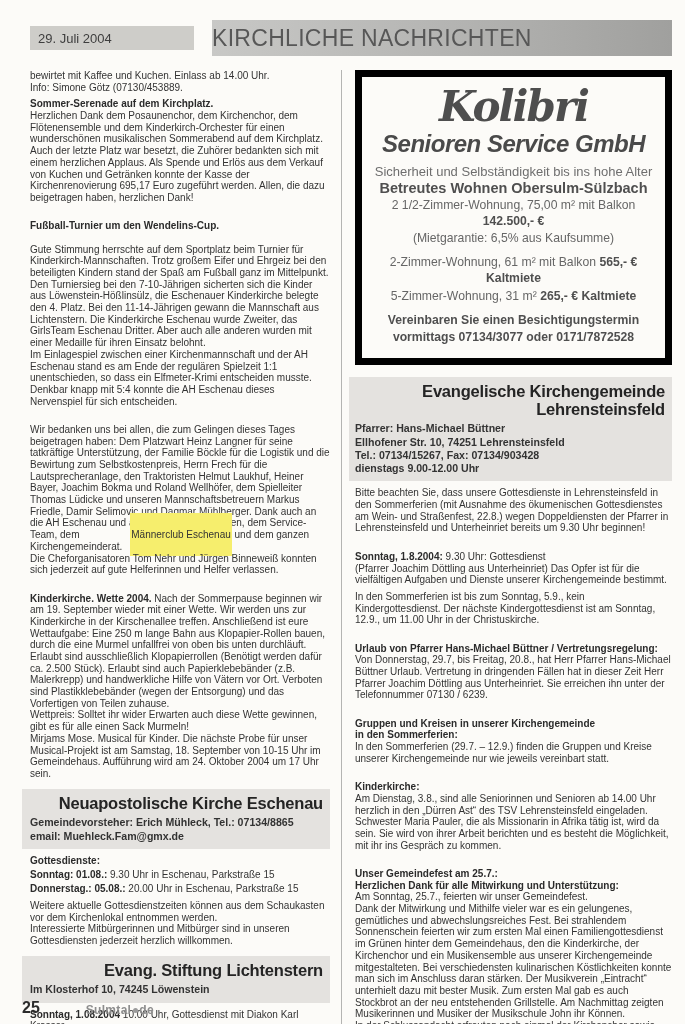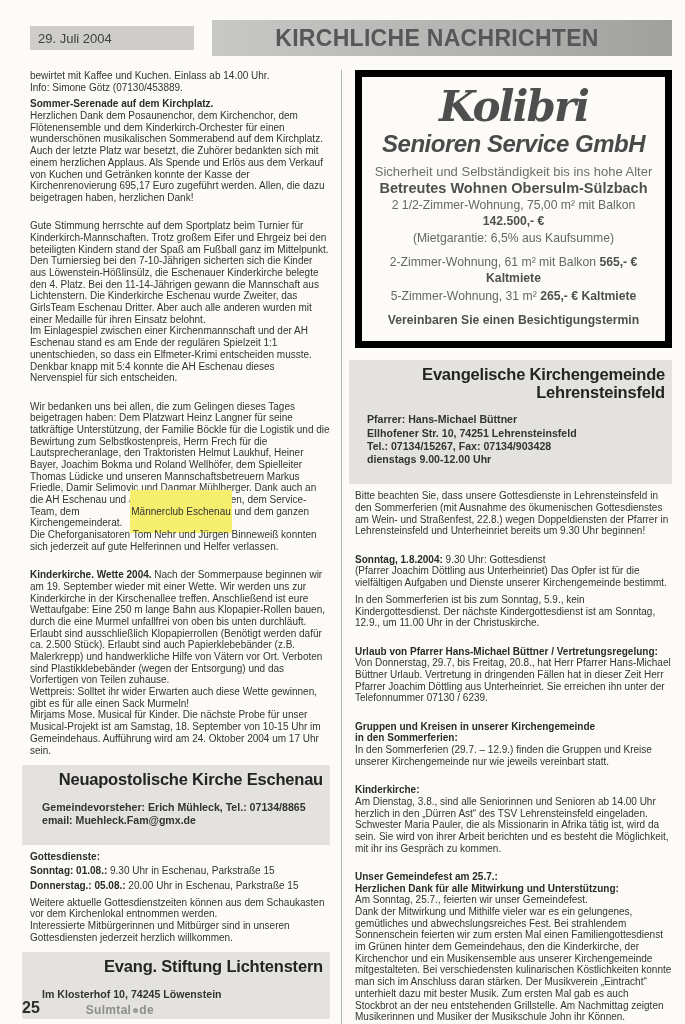--- a/index.html
+++ b/index.html
@@ -3,38 +3,38 @@
 <meta charset="utf-8">
 <style>
   html,body{margin:0;padding:0;}
   body{background:#fcfbf8;font-family:"Liberation Sans",sans-serif;}
   .page{position:relative;width:685px;height:1024px;background:#fcfbf8;overflow:hidden;color:#333;}
 
   
   .masthead{display:flex;align-items:center;gap:18px;padding:20px 13px 0 30px;}
   .date-box{flex:0 0 auto;width:148px;background:#cecdc9;color:#3e3e3e;font-size:13px;padding:5px 8px 4px;}
   .title-bar{flex:1;background:linear-gradient(90deg,#c8c8c6 0%,#b3b3b1 55%,#a0a09e 100%);
-    color:#575757;font-weight:bold;font-size:23px;text-align:center;padding:5px 10px 4px 0;letter-spacing:.3px;}
+    color:#575757;font-weight:normal;font-size:23px;text-align:left;padding:5px 10px 4px 0;letter-spacing:.3px;}
 
   
   .columns{display:flex;align-items:stretch;padding:14px 13px 0 30px;}
   .col-left{width:300px;flex:0 0 auto;padding-right:11px;border-right:1px solid #b4b4b2;}
   .col-right{flex:1;padding-left:13px;min-width:0;}
 
   .t{font-size:10px;line-height:1.17;margin:0 0 5px;color:#333;}
   .pre{white-space:pre-line;}
   .bh{display:block;font-weight:bold;color:#2b2b2b;}
   b{color:#2b2b2b;}
   mark.hl{background:#f6ee6d;color:inherit;padding:16px 1px;margin-left:48px;}
 
   
   .panel{background:#e4e2df;padding:6px 7px 6px 8px;margin:9px 0 6px -8px;}
   .col-right .panel{margin-left:-6px;padding-left:6px;}
   .panel h2{font-size:16.5px;line-height:1.08;margin:0 0 4px;color:#242424;letter-spacing:-.2px;text-align:right;}
-  .panel .contact{font-weight:bold;font-size:10.6px;line-height:1.25;color:#333;margin:12px;}
+  .panel .contact{font-weight:bold;font-size:10.6px;line-height:1.25;color:#333;margin:0;}
 
   
   .kolibri{border:7px solid #000000;padding:8px 6px 12px;text-align:center;margin-bottom:12px;background:#fcfbf8;}
   .brand{font-family:"DejaVu Serif",serif;font-style:italic;font-weight:bold;font-size:42px;line-height:1.05;color:#4e4e4e;letter-spacing:-2px;}
   .company{font-style:italic;font-weight:bold;font-size:24px;color:#4a4a4a;margin-top:1px;letter-spacing:-.5px;}
   .tagline{font-size:13px;color:#6e6e6e;margin-top:6px;}
   .offer-head{font-size:14.5px;font-weight:bold;color:#4f4f4f;margin-top:1px;}
   .offer{font-size:12.2px;color:#666;margin:1px 0;line-height:1.32;}
   .offer b{color:#4f4f4f;}
   .gap-t{margin-top:8px;}
@@ -64,20 +64,21 @@
 
       <div>
         <p class="t">
           <span class="bh">Sommer-Serenade auf dem Kirchplatz.</span>
           <span>Herzlichen Dank dem Posaunenchor, dem Kirchenchor, dem Flötenensemble und dem Kinderkirch-Orchester für einen wunderschönen musikalischen Sommerabend auf dem Kirchplatz. Auch der letzte Platz war besetzt, die Zuhörer bedankten sich mit einem herzlichen Applaus. Als Spende und Erlös aus dem Verkauf von Kuchen und Getränken konnte der Kasse der Kirchenrenovierung 695,17 Euro zugeführt werden. Allen, die dazu beigetragen haben, herzlichen Dank!</span>
         </p>
       </div>
 
       <div>
         <p class="t pre">
+          <span class="bh">Fußball-Turnier um den Wendelins-Cup.</span>
           <span>Gute Stimmung herrschte auf dem Sportplatz beim Turnier für Kinderkirch-Mannschaften. Trotz großem Eifer und Ehrgeiz bei den beteiligten Kindern stand der Spaß am Fußball ganz im Mittelpunkt. Den Turniersieg bei den 7-10-Jährigen sicherten sich die Kinder aus Löwenstein-Hößlinsülz, die Eschenauer Kinderkirche belegte den 4. Platz. Bei den 11-14-Jährigen gewann die Mannschaft aus Lichtenstern. Die Kinderkirche Eschenau wurde Zweiter, das GirlsTeam Eschenau Dritter. Aber auch alle anderen wurden mit einer Medaille für ihren Einsatz belohnt.
 Im Einlagespiel zwischen einer Kirchenmannschaft und der AH Eschenau stand es am Ende der regulären Spielzeit 1:1 unentschieden, so dass ein Elfmeter-Krimi entscheiden musste. Denkbar knapp mit 5:4 konnte die AH Eschenau dieses Nervenspiel für sich entscheiden.</span>
         </p>
         <p class="t pre">
           <span>Wir bedanken uns bei allen, die zum Gelingen dieses Tages beigetragen haben: Dem Platzwart Heinz Langner für seine tatkräftige Unterstützung, der Familie Böckle für die Logistik und die Bewirtung zum Selbstkostenpreis, Herrn Frech für die Lautsprecheranlage, den Traktoristen Helmut Laukhuf, Heiner Bayer, Joachim Bokma und Roland Wellhöfer, dem Spielleiter Thomas Lüdicke und unseren Mannschaftsbetreuern Markus Friedle, Damir Selimovic und Dagmar Mühlberger. Dank auch an die AH Eschenau und alle Kuchenspenderinnen, dem Service-Team, dem </span><mark class="hl">Männerclub Eschenau</mark><span> und dem ganzen Kirchengemeinderat.
 Die Cheforganisatoren Tom Nehr und Jürgen Binneweiß konnten sich jederzeit auf gute Helferinnen und Helfer verlassen.</span>
         </p>
       </div>
 
       <div>
@@ -128,20 +129,21 @@
           <span>2 1/2-Zimmer-Wohnung, 75,00 m² mit Balkon </span><b>142.500,- €</b>
         </p>
         <p class="offer">(Mietgarantie: 6,5% aus Kaufsumme)</p>
         <p class="offer gap-t">
           <span>2-Zimmer-Wohnung, 61 m² mit Balkon </span><b>565,- € Kaltmiete</b>
         </p>
         <p class="offer">
           <span>5-Zimmer-Wohnung, 31 m² </span><b>265,- € Kaltmiete</b>
         </p>
         <p class="offer gap-t"><b>Vereinbaren Sie einen Besichtigungstermin</b></p>
+        <p class="offer"><b>vormittags 07134/3077 oder 0171/7872528</b></p>
       </div>
 
       <section>
         <div class="panel">
           <h2 class="pre">Evangelische Kirchengemeinde
 Lehrensteinsfeld</h2>
           <p class="contact pre">Pfarrer: Hans-Michael Büttner
 Ellhofener Str. 10, 74251 Lehrensteinsfeld
 Tel.: 07134/15267, Fax: 07134/903428
 dienstags 9.00-12.00 Uhr</p>

